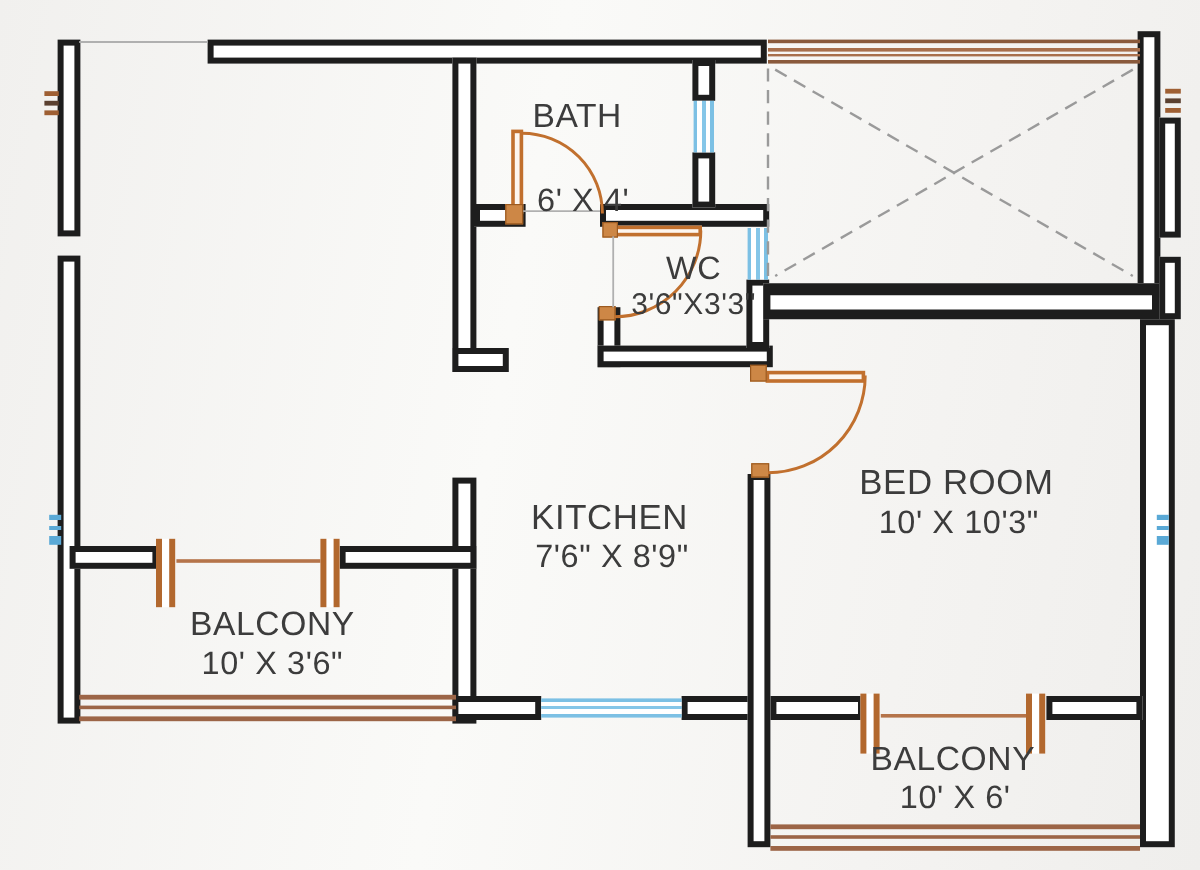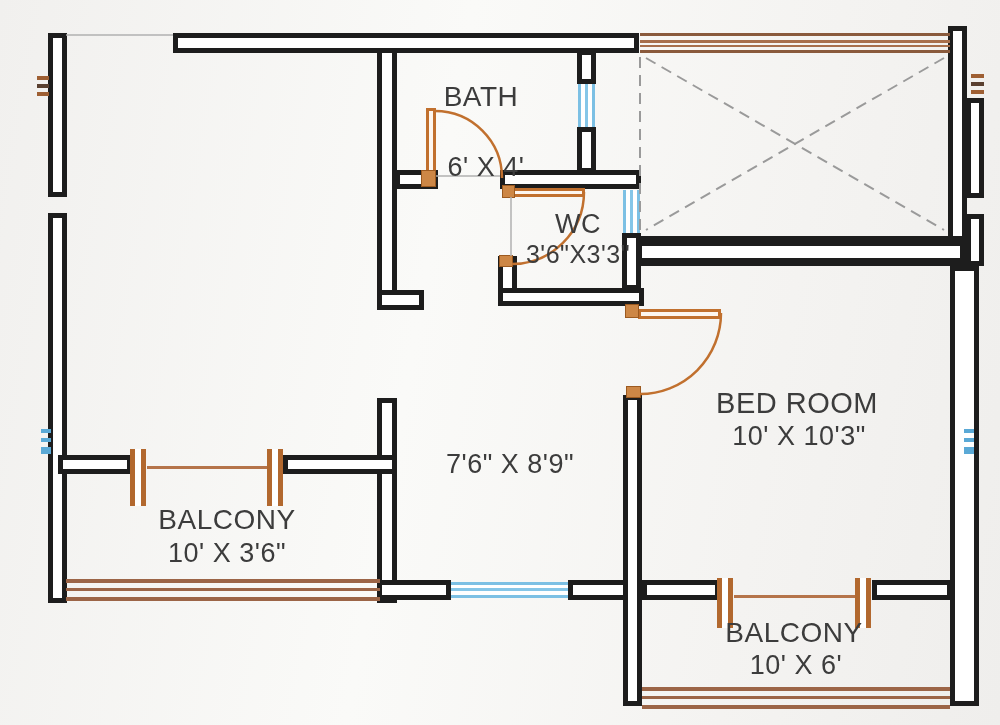--- a/index.html
+++ b/index.html
@@ -121,20 +121,21 @@
     <path d="M 721 313 A 81 81 0 0 1 640 394" stroke="#c1702e" stroke-width="2.5" fill="none"></path>
   </svg>
 
 
   <div class="label" style="left:481px;top:97px;font-size:28px;">BATH</div>
   <div class="label" style="left:486px;top:127px;font-size:27px;margin-top:40px;">6' X 4'</div>
 
   <div class="label" style="left:578px;top:224px;font-size:27px;">WC</div>
   <div class="label" style="left:578px;top:254px;font-size:25px;">3'6"X3'3"</div>
 
+  <div class="label" style="left:508px;top:432px;font-size:29px;">KITCHEN</div>
   <div class="label" style="left:510px;top:464px;font-size:27px;">7'6" X 8'9"</div>
 
   <div class="label" style="left:797px;top:403px;font-size:29px;">BED ROOM</div>
   <div class="label" style="left:799px;top:436px;font-size:27px;">10' X 10'3"</div>
 
   <div class="label" style="left:227px;top:520px;font-size:28px;">BALCONY</div>
   <div class="label" style="left:227px;top:553px;font-size:27px;">10' X 3'6"</div>
 
   <div class="label" style="left:794px;top:633px;font-size:28px;">BALCONY</div>
   <div class="label" style="left:796px;top:665px;font-size:27px;">10' X 6'</div>

